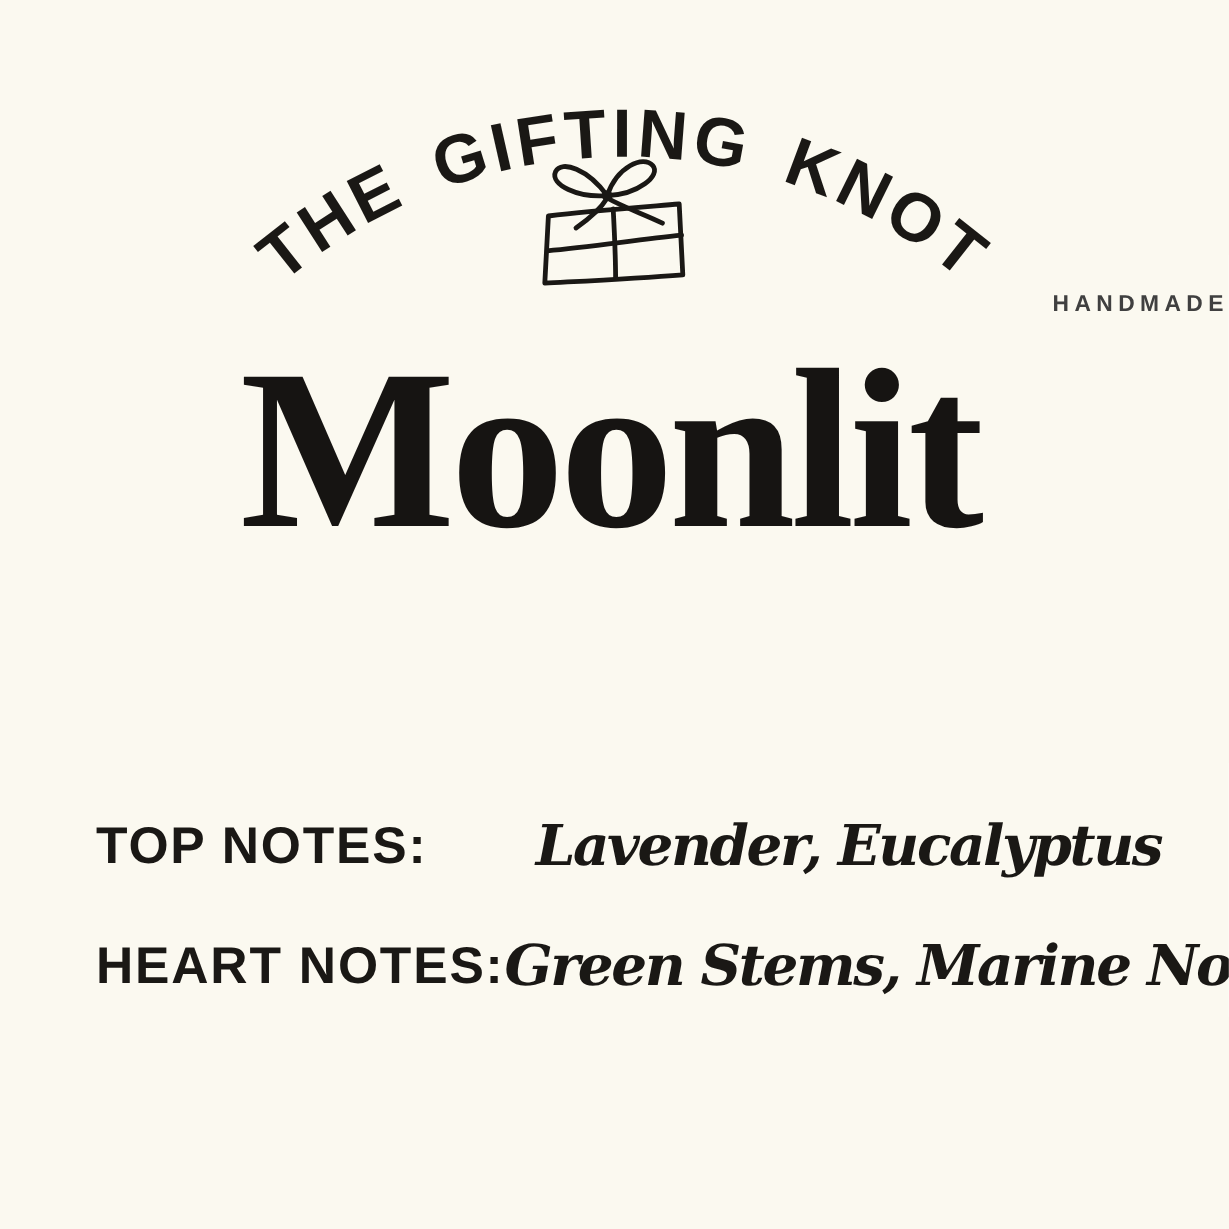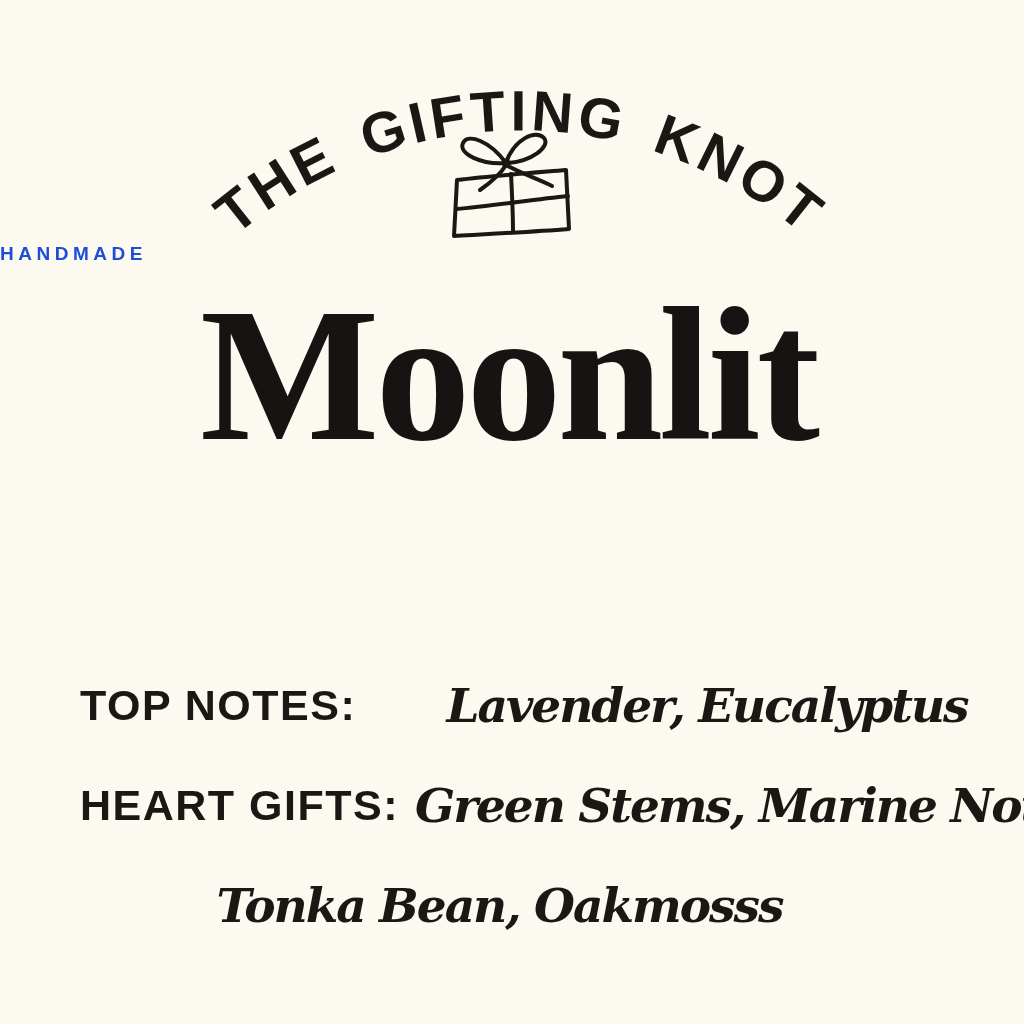--- a/index.html
+++ b/index.html
@@ -49,26 +49,26 @@
     stroke-linejoin: round;
   }
   .gift-svg .knot { fill: #1A1815; stroke: none; }
 
   
   .tagline {
     position: absolute;
     top: 241px;
     left: 0;
     width: 1024px;
-    text-align: left;
+    text-align: right;
     font-weight: 700;
     font-size: 19px;
     letter-spacing: 4.5px;
     line-height: 26px;
-    color: #1d4ed8;
+    color: #404040;
   }
 
   
   .title {
     position: absolute;
     top: 305px;
     left: 0;
     width: 1016px;
     margin: 0;
     text-align: center;
@@ -153,21 +153,20 @@
   <h1 class="title">
     <span>Moonlit</span><br>
   </h1>
 
   <div class="notes">
     <div class="note-row">
       <span class="note-label">TOP NOTES:</span>
       <span class="note-value">Lavender, Eucalyptus</span>
     </div>
     <div class="note-row">
-      <span class="note-label">HEART GIFTS:</span>
+      <span class="note-label">HEART NOTES:</span>
       <span class="note-value">Green Stems, Marine Note</span>
     </div>
     <div class="note-row">
-      <span class="note-value">Tonka Bean, Oakmosss</span>
     </div>
   </div>
 
 </div>
 
 </body></html>

